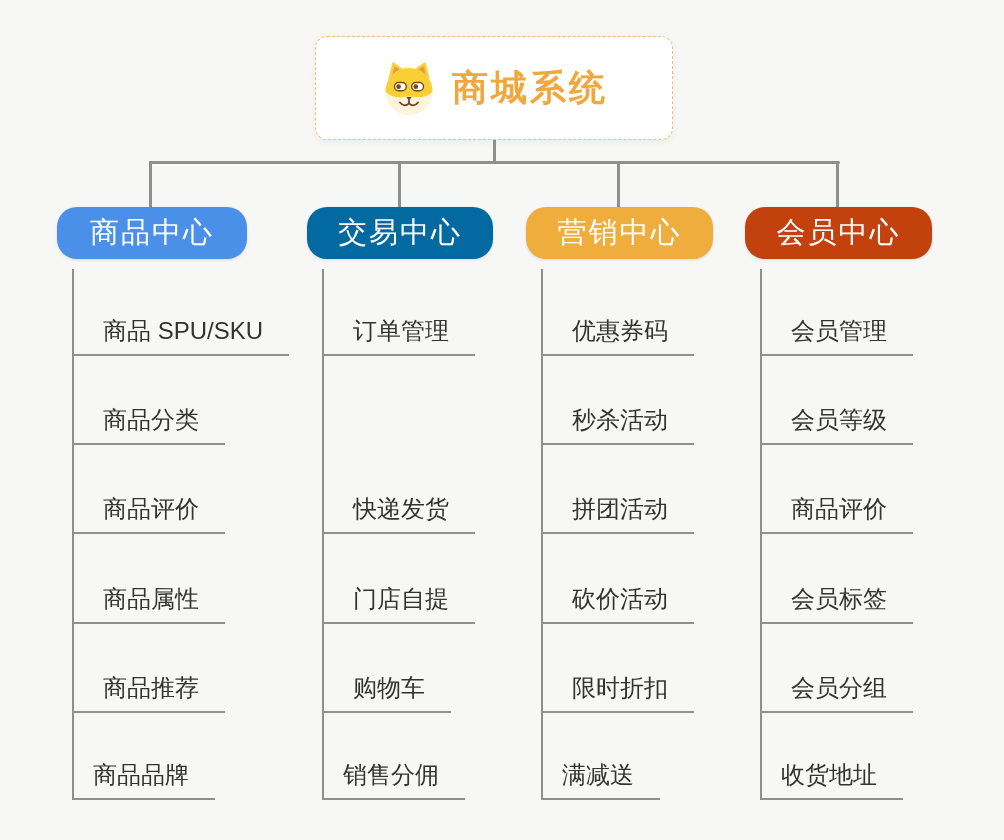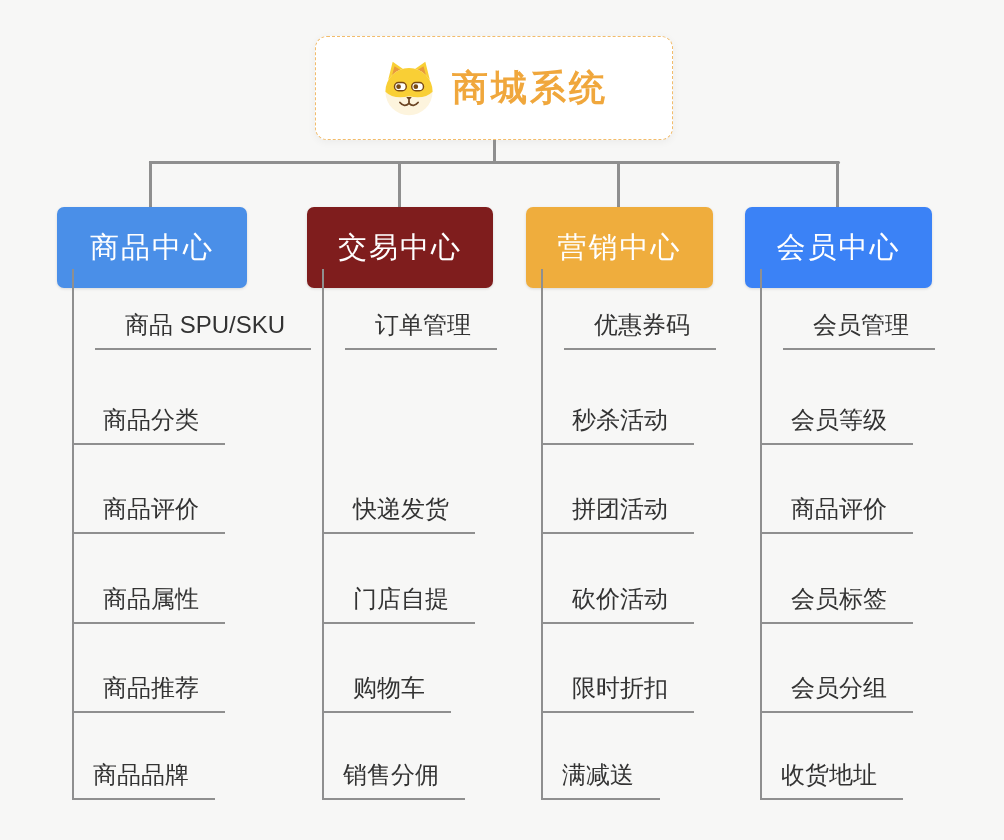--- a/index.html
+++ b/index.html
@@ -27,35 +27,35 @@
   .drop-2{left:617px;}
   .drop-3{left:836px;}
 
   
   .branch{position:absolute;top:207px;}
   .branch-0{left:57px;}
   .branch-1{left:307px;}
   .branch-2{left:526px;}
   .branch-3{left:745px;}
   .branch-box{
-    height:81px;border-radius:7px;color:#ffffff;font-size:29px;letter-spacing:2px;
+    height:52px;border-radius:20px;color:#ffffff;font-size:29px;letter-spacing:2px;
     display:flex;align-items:center;justify-content:center;
     box-shadow:0 1px 3px rgba(0,0,0,0.12);
   }
   .branch-0 .branch-box{width:190px;}
   .branch-1 .branch-box{width:186px;}
   .branch-2 .branch-box{width:187px;font-family:Liberation Serif, serif;}
   .branch-3 .branch-box{width:187px;}
   .spine{position:absolute;left:15px;top:62px;width:2px;height:531px;background:#8f8f8f;}
   .item{
     position:absolute;left:16px;white-space:nowrap;
     font-size:24px;color:#333333;line-height:34px;
     padding:0 26px 6px 30px;border-bottom:2px solid #8f8f8f;
   }
-  .it-0{top:101px;margin-left:22px;}
+  .it-0{top:107px;}
   .it-1{top:196px;}
   .it-2{top:285px;}
   .it-3{top:375px;}
   .it-4{top:464px;}
   .it-5{top:551px;padding-left:20px;}
 </style>
 </head>
 <body>
 
 <div class="stage">
@@ -90,42 +90,42 @@
     <div class="spine"></div>
     <div class="item it-0">商品 SPU/SKU</div>
     <div class="item it-1">商品分类</div>
     <div class="item it-2">商品评价</div>
     <div class="item it-3">商品属性</div>
     <div class="item it-4">商品推荐</div>
     <div class="item it-5">商品品牌</div>
   </div>
 
   <div class="branch branch-1">
-    <div class="branch-box" style="background: #7f1d1d;">交易中心</div>
+    <div class="branch-box" style="background: #0369a1;">交易中心</div>
     <div class="spine"></div>
     <div class="item it-0">订单管理</div>
     <div class="item it-2">快递发货</div>
     <div class="item it-3">门店自提</div>
     <div class="item it-4">购物车</div>
     <div class="item it-5">销售分佣</div>
   </div>
 
   <div class="branch branch-2">
     <div class="branch-box" style="background: rgb(239, 173, 61);">营销中心</div>
     <div class="spine"></div>
     <div class="item it-0">优惠券码</div>
     <div class="item it-1">秒杀活动</div>
     <div class="item it-2">拼团活动</div>
     <div class="item it-3">砍价活动</div>
     <div class="item it-4">限时折扣</div>
     <div class="item it-5">满减送</div>
   </div>
 
   <div class="branch branch-3">
-    <div class="branch-box" style="background: #3b82f6; text-align: right;">会员中心</div>
+    <div class="branch-box" style="background: #c2410c; text-align: right;">会员中心</div>
     <div class="spine"></div>
     <div class="item it-1">会员等级</div>
     <div class="item it-0">会员管理</div>
     <div class="item it-2">商品评价</div>
     <div class="item it-3">会员标签</div>
     <div class="item it-4">会员分组</div>
     <div class="item it-5">收货地址</div>
   </div>
 
 </div>

